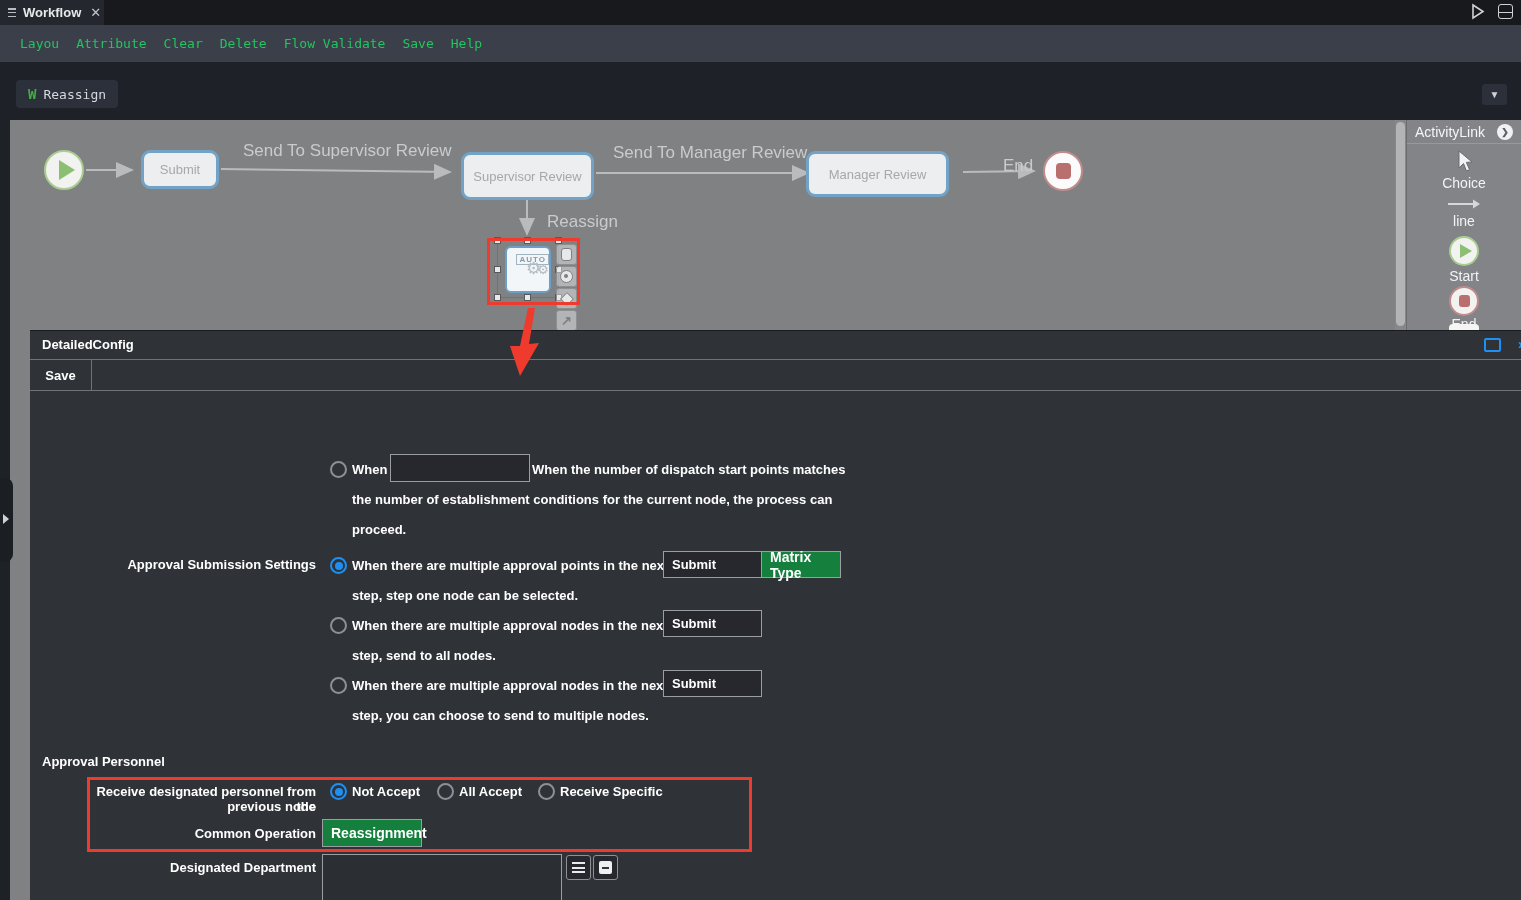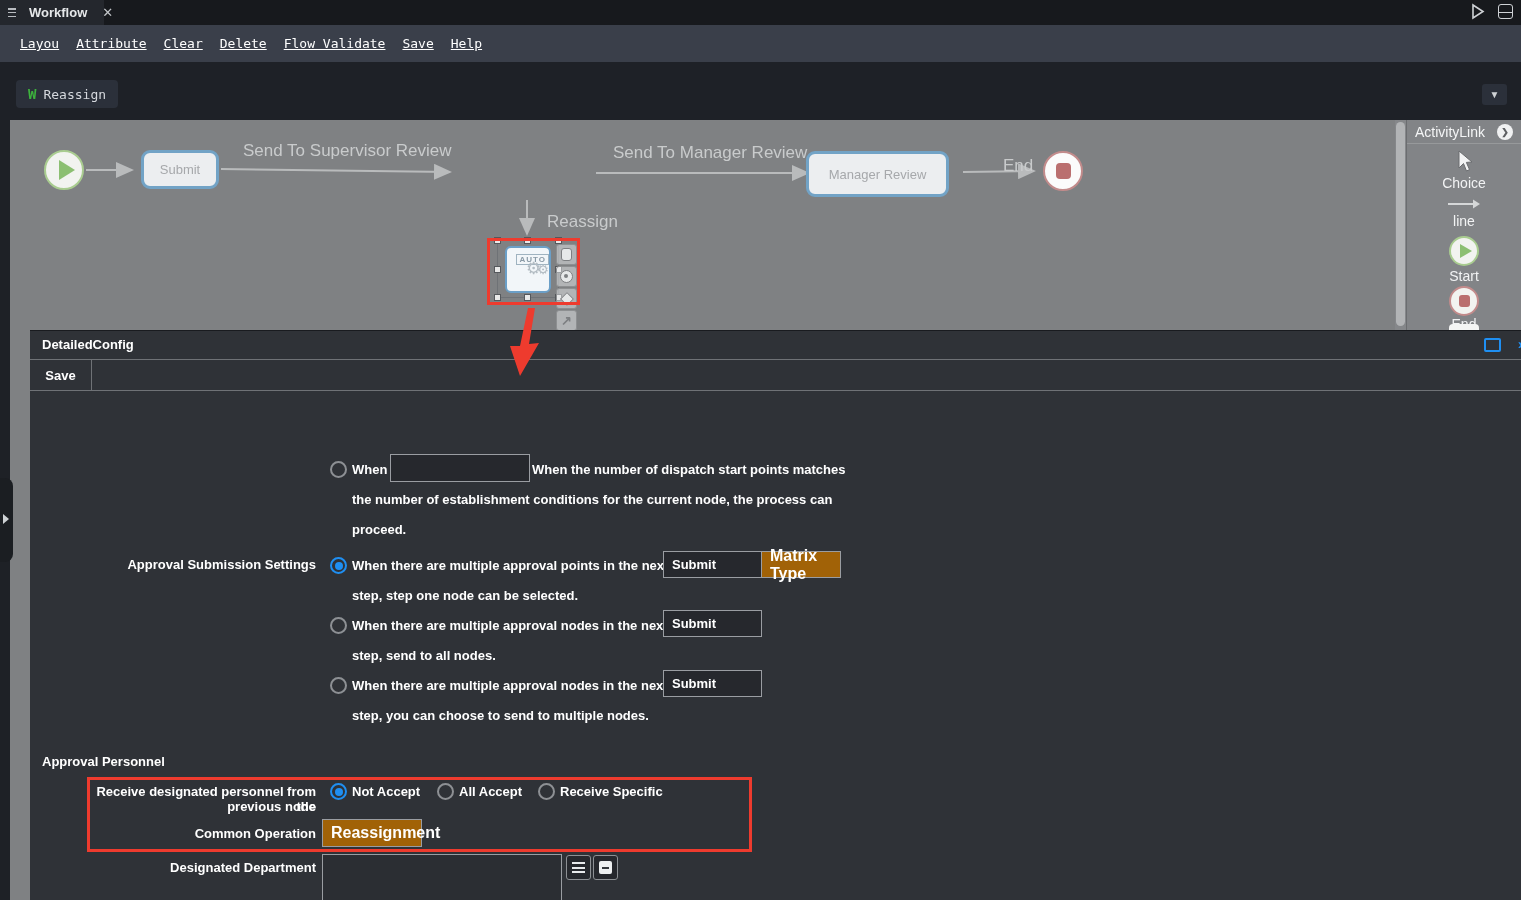--- a/index.html
+++ b/index.html
@@ -4,35 +4,35 @@
 <style>
   * { margin:0; padding:0; box-sizing:border-box; }
   html,body { width:1521px; height:900px; overflow:hidden; background:#1e2127;
               font-family:"Liberation Sans", sans-serif; }
   .abs { position:absolute; }
   #app { position:relative; width:1521px; height:900px; overflow:hidden; }
 
   
   #titlebar { left:0; top:0; width:1521px; height:25px; background:#17191d; }
   .win-tab { position:absolute; left:0; top:0; height:25px; width:104px; background:#24272d;
-             display:flex; align-items:center; padding:0 8px; gap:13px; }
+             display:flex; align-items:center; padding:0 8px; gap:7px; }
   .hamburger { width:11px; height:9px; display:flex; flex-direction:column; justify-content:space-between; }
   .hamburger span { display:block; height:1.5px; background:#b9bcc1; }
   .hamburger span:nth-child(2){ width:8px; }
   .win-title { color:#e6e8ea; font-size:13px; font-weight:bold; white-space:nowrap; }
   .win-close { color:#c3c6ca; font-size:13px; margin-left:2px; cursor:pointer; }
   .tb-icons { position:absolute; right:8px; top:3px; display:flex; gap:12px; align-items:center; }
   .split-ico { width:15px; height:15px; border:1.6px solid #cfd2d6; border-radius:3px; position:relative; }
   .split-ico::after { content:""; position:absolute; left:0; right:0; top:50%; height:1.6px; background:#cfd2d6; }
 
   
   #menubar { left:0; top:25px; width:1521px; height:37px; background:#3a3f4a;
              display:flex; align-items:center; padding-left:20px; gap:17px;
              font-family:"DejaVu Sans Mono", monospace; }
-  .menu-item { color:#ffffff; font-size:13px; cursor:pointer; white-space:nowrap;text-decoration:underline; }
+  .menu-item { color:#22c55e; font-size:13px; cursor:pointer; white-space:nowrap; }
 
   
   #tabrow { left:0; top:62px; width:1521px; height:58px; background:#1e2127; }
   .editor-tab { position:absolute; left:16px; top:18px; height:28px; background:#2b303a; border-radius:4px;
                 display:flex; align-items:center; padding:0 12px; gap:7px;
                 font-family:"DejaVu Sans Mono", monospace; cursor:pointer; }
   .editor-tab .badge { color:#3db23d; font-weight:bold; font-size:14px; }
   .editor-tab .lbl { color:#d5d8dd; font-size:13px; }
   .tab-dd { position:absolute; right:14px; top:22px; width:25px; height:21px; background:#2b303a;
             border-radius:3px; color:#cfd2d5; font-size:10px; display:flex; align-items:center; justify-content:center; cursor:pointer; }
@@ -106,21 +106,21 @@
               font-size:13px; font-weight:bold; border-right:1px solid #6f7276; cursor:pointer; }
 
   .cfg-body { position:relative; width:100%; height:509px; }
   .clab { position:absolute; font-size:13px; font-weight:bold; color:#fff; white-space:nowrap; }
   .rlab { position:absolute; font-size:13px; font-weight:bold; color:#fff; text-align:right; }
   .radio { position:absolute; width:17px; height:17px; border-radius:50%; border:2px solid #8d9094; cursor:pointer; }
   .radio.sel { border-color:#1f8ff2; }
   .radio.sel::after { content:""; position:absolute; inset:2.5px; border-radius:50%; background:#1f8ff2; }
   .cinput { position:absolute; background:#26282d; border:1px solid #9a9da2; color:#fff;
             font-size:13px; font-weight:bold; font-family:"Liberation Sans", sans-serif; padding:0 8px; }
-  .cbtn { position:absolute; background:#a16207; border:1px solid #9a9da2; color:#fff; font-size:16px;
+  .cbtn { position:absolute; background:#15803d; border:1px solid #9a9da2; color:#fff; font-size:14px;
           font-weight:bold; display:flex; align-items:center; padding:0 8px; cursor:pointer; }
   .redgroup { position:absolute; left:57px; top:386px; width:665px; height:75px; border:3px solid #ee3b2e; }
   .ctextarea { position:absolute; left:292px; top:463px; width:240px; height:58px; background:#2b2e33;
                border:1px solid #9a9da2; resize:none; color:#fff; font-family:"Liberation Sans", sans-serif; }
   .ico-btn { position:absolute; top:464px; width:25px; height:25px; background:#26282d; border:1px solid #8d9094;
              border-radius:3px; display:flex; align-items:center; justify-content:center; cursor:pointer; }
   .list-glyph { width:13px; height:11px; display:flex; flex-direction:column; justify-content:space-between; }
   .list-glyph span { height:2px; background:#e8eaec; display:block; }
   .minus-glyph { width:13px; height:13px; background:#eef0f1; border-radius:2px; position:relative; }
   .minus-glyph::after { content:""; position:absolute; left:3px; top:5.5px; width:7px; height:2px; background:#33363b; }
@@ -190,20 +190,21 @@
     </svg>
 
     <div class="circle-node start-border" style="left:34px;top:30px">
       <div class="play-tri"></div>
     </div>
 
     <div class="flow-node" style="left:131px;top:30px;width:78px;height:39px">Submit</div>
 
     <div class="edge-label" style="left:233px;top:21px">Send To Supervisor Review</div>
 
+    <div class="flow-node" style="left:451px;top:32px;width:133px;height:48px">Supervisor Review</div>
 
     <div class="edge-label" style="left:603px;top:23px">Send To Manager Review</div>
 
     <div class="flow-node" style="left:796px;top:31px;width:143px;height:46px">Manager Review</div>
 
     <div class="edge-label" style="left:993px;top:36px">End</div>
 
     <div class="circle-node end-border" style="left:1033px;top:31px">
       <div class="stop-sq"></div>
     </div>

